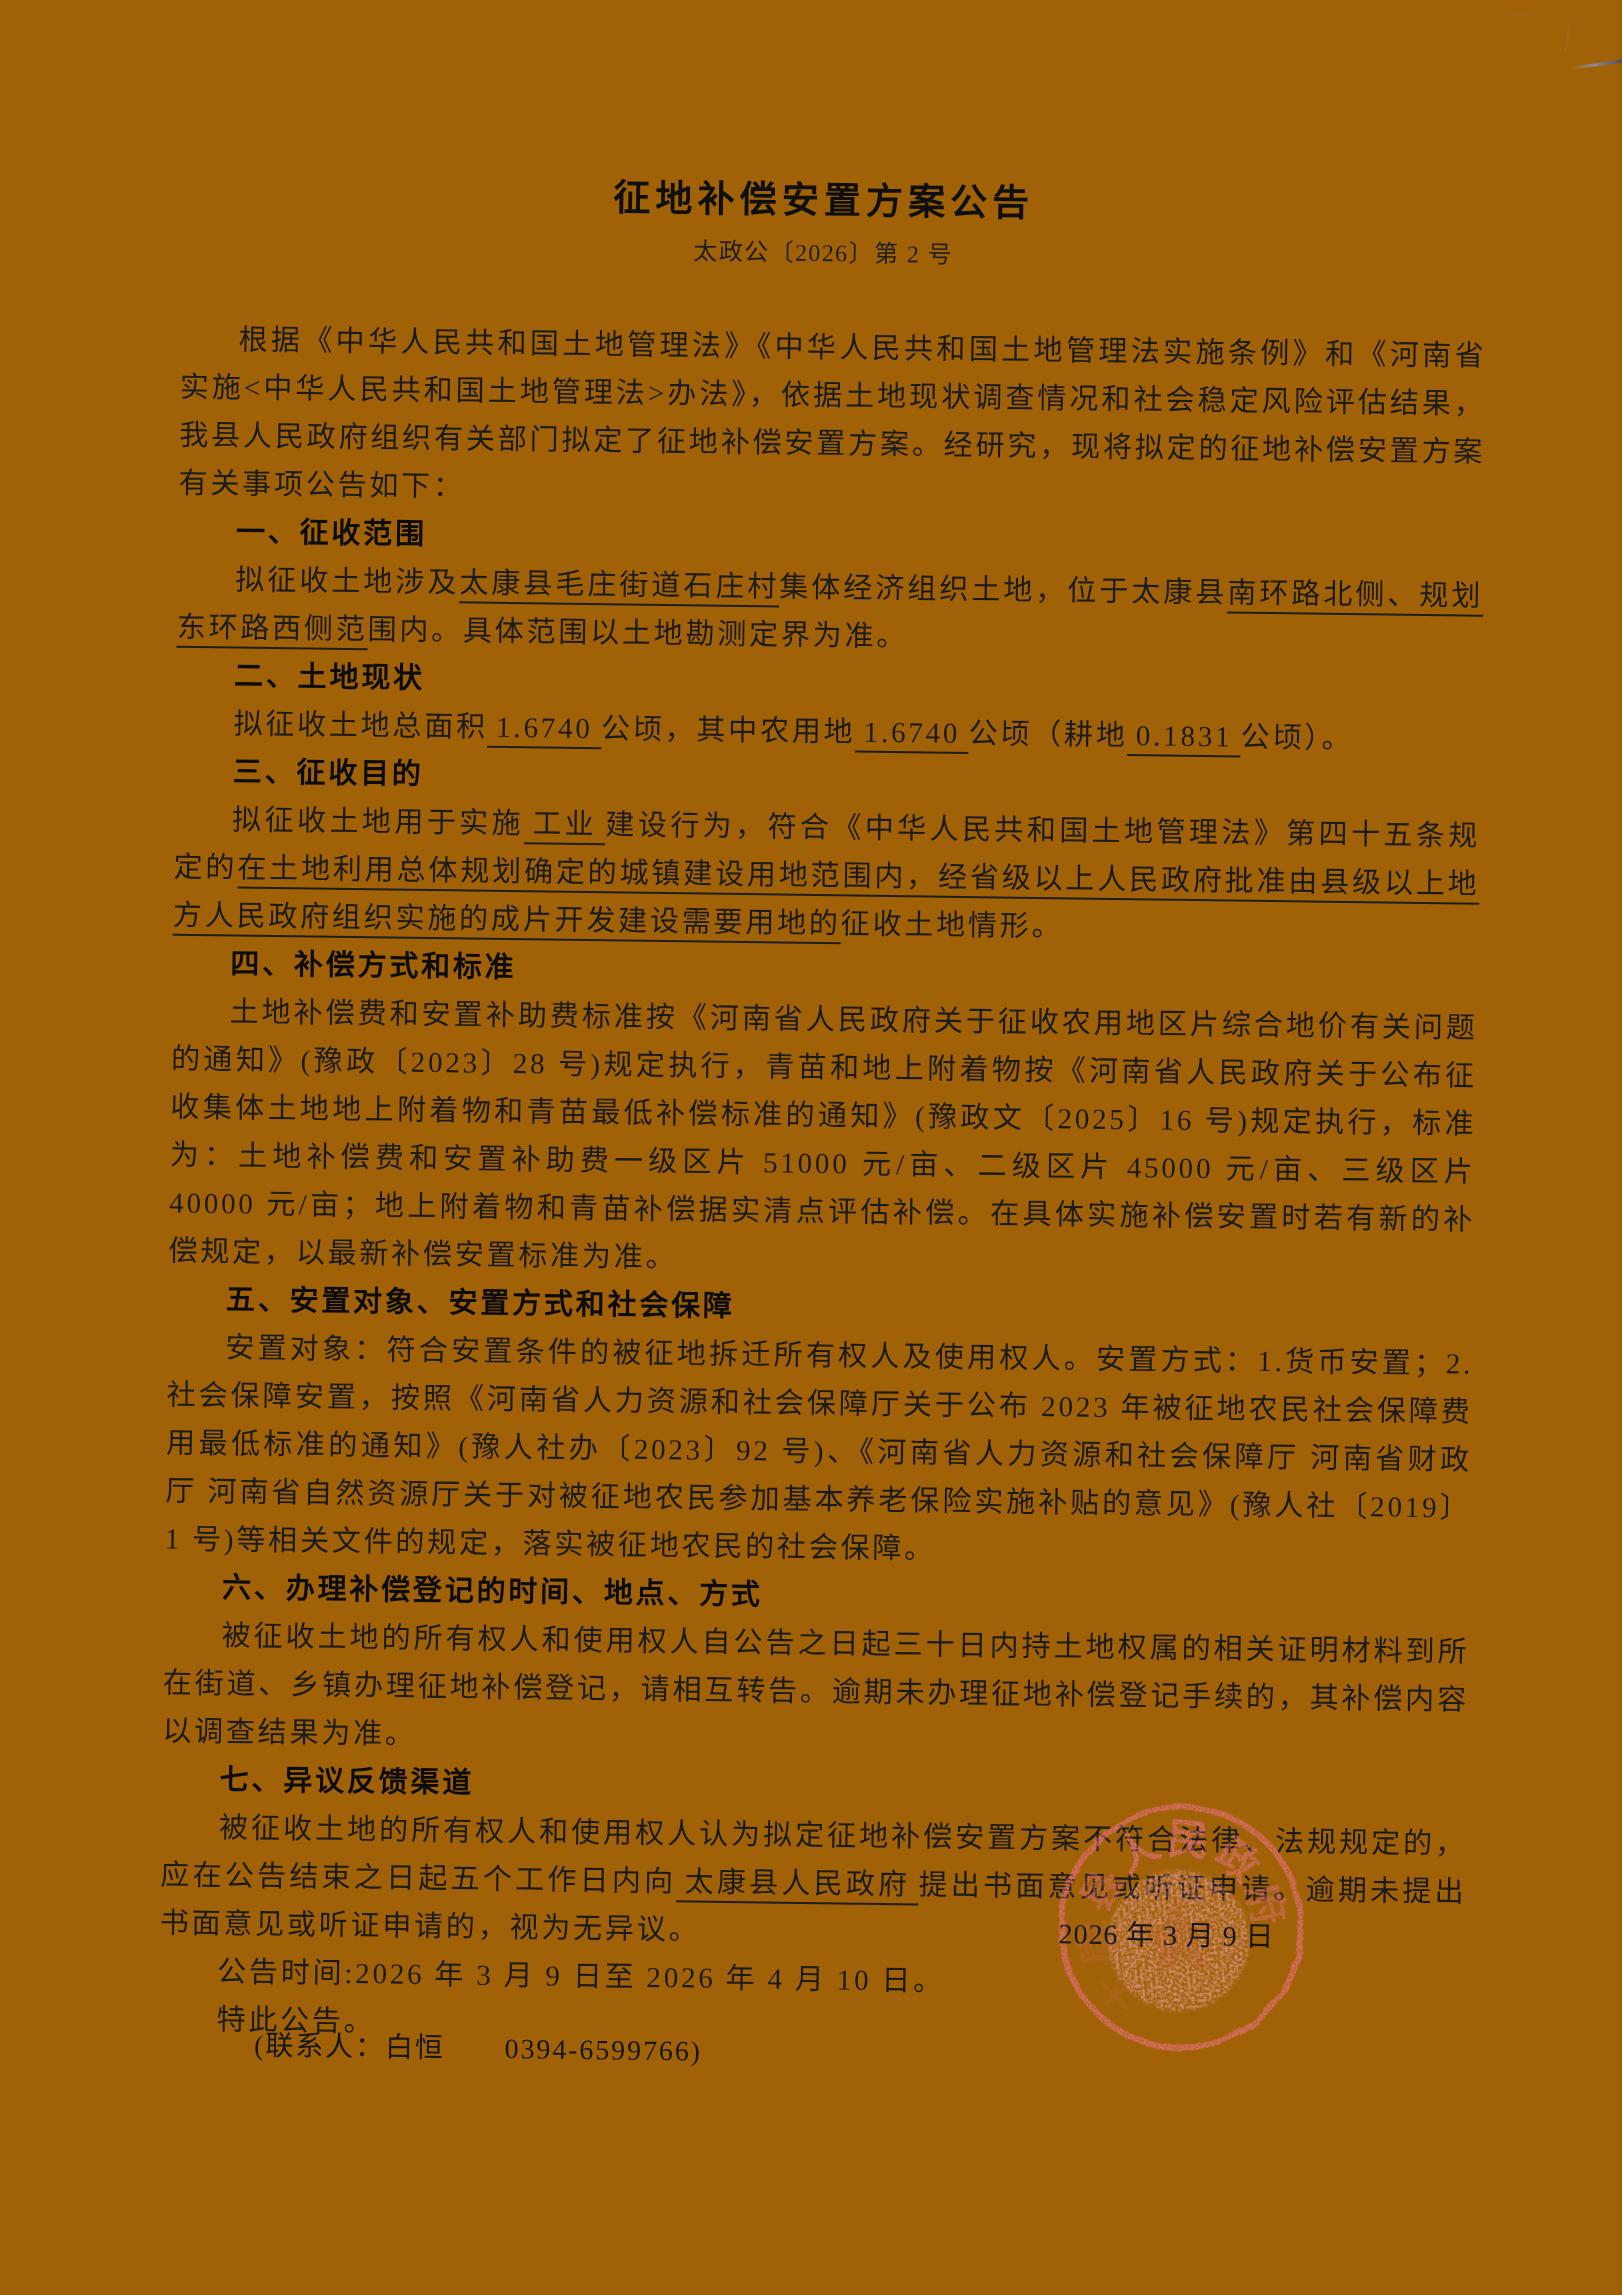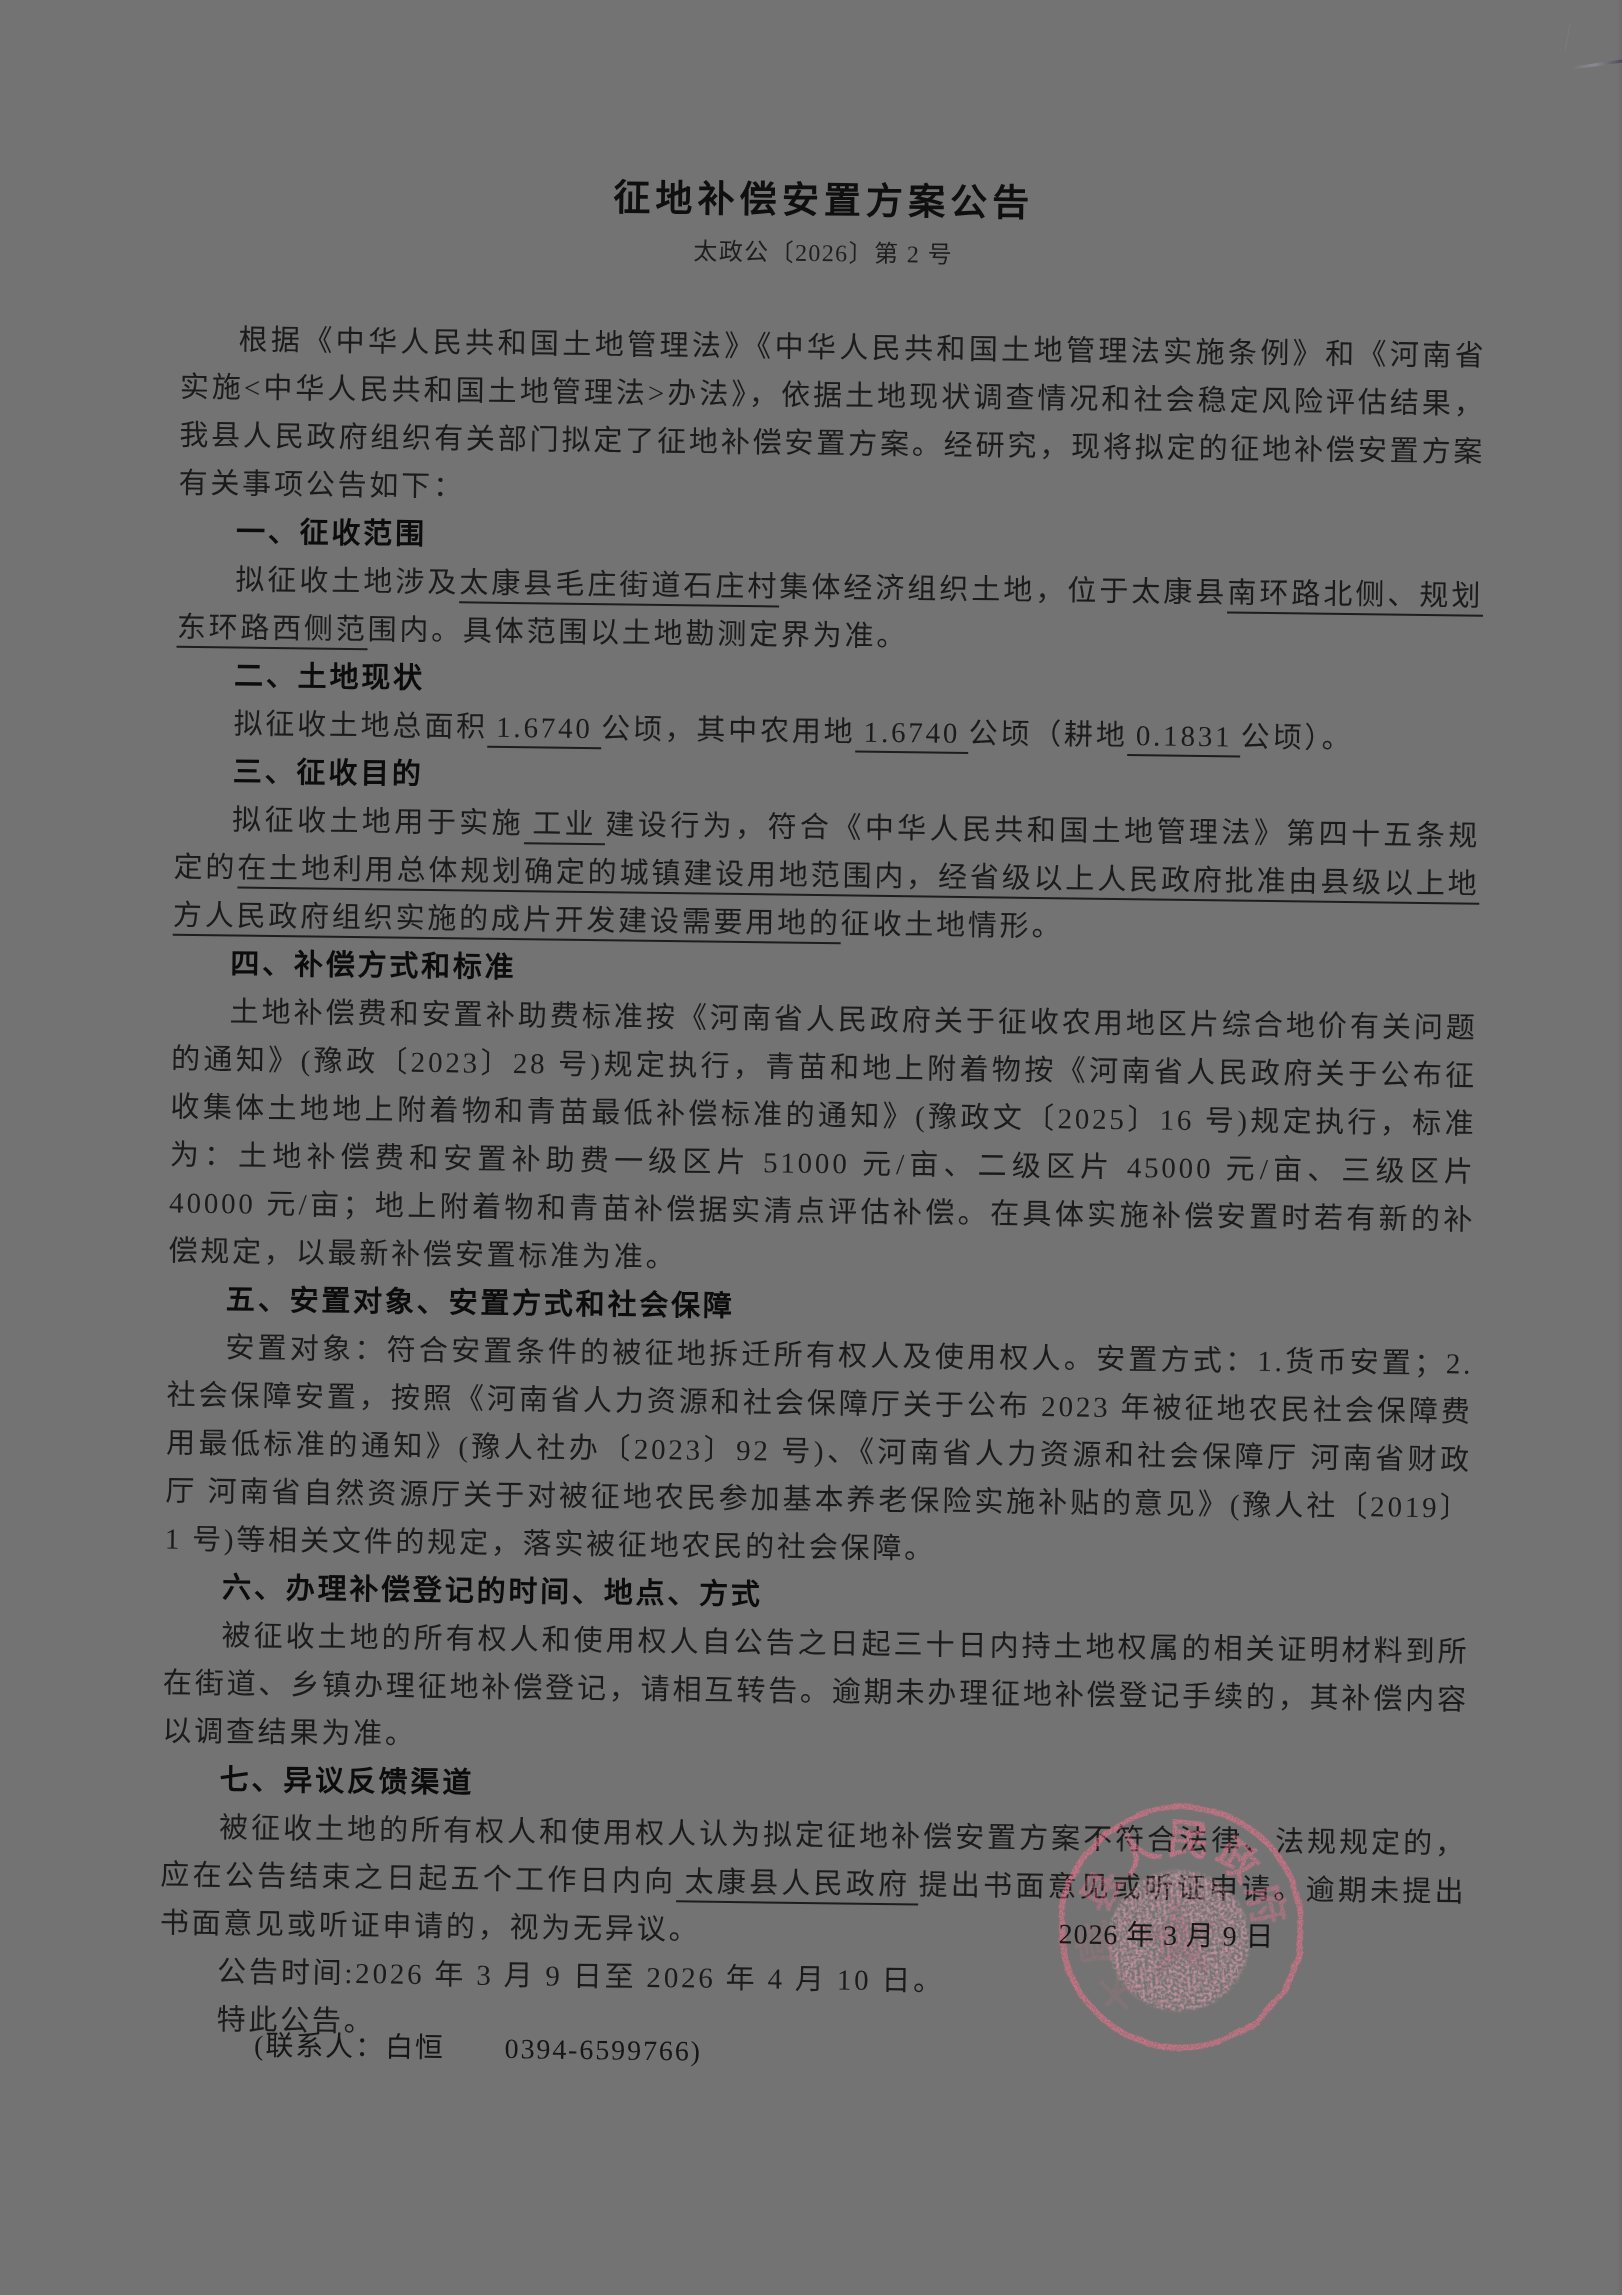--- a/index.html
+++ b/index.html
@@ -8,21 +8,21 @@
   }
   html,body{margin:0;padding:0;}
   body{
     width:1623px;height:2295px;
     background:#ffffff;
     overflow:hidden;
     position:relative;
     font-family:var(--serif);
     color:#1c1c1c;
   }
-  .sheet{position:absolute;inset:0;background:#737373;}
+  .sheet{position:absolute;inset:0;background:#a16207;}
   
   .rot{
     position:absolute;inset:0;
     transform:rotate(0.75deg);
     transform-origin:811px 1148px;
   }
   .title{
     margin:170px 0 0 0;
     text-align:center;
     font-family:var(--serif);

